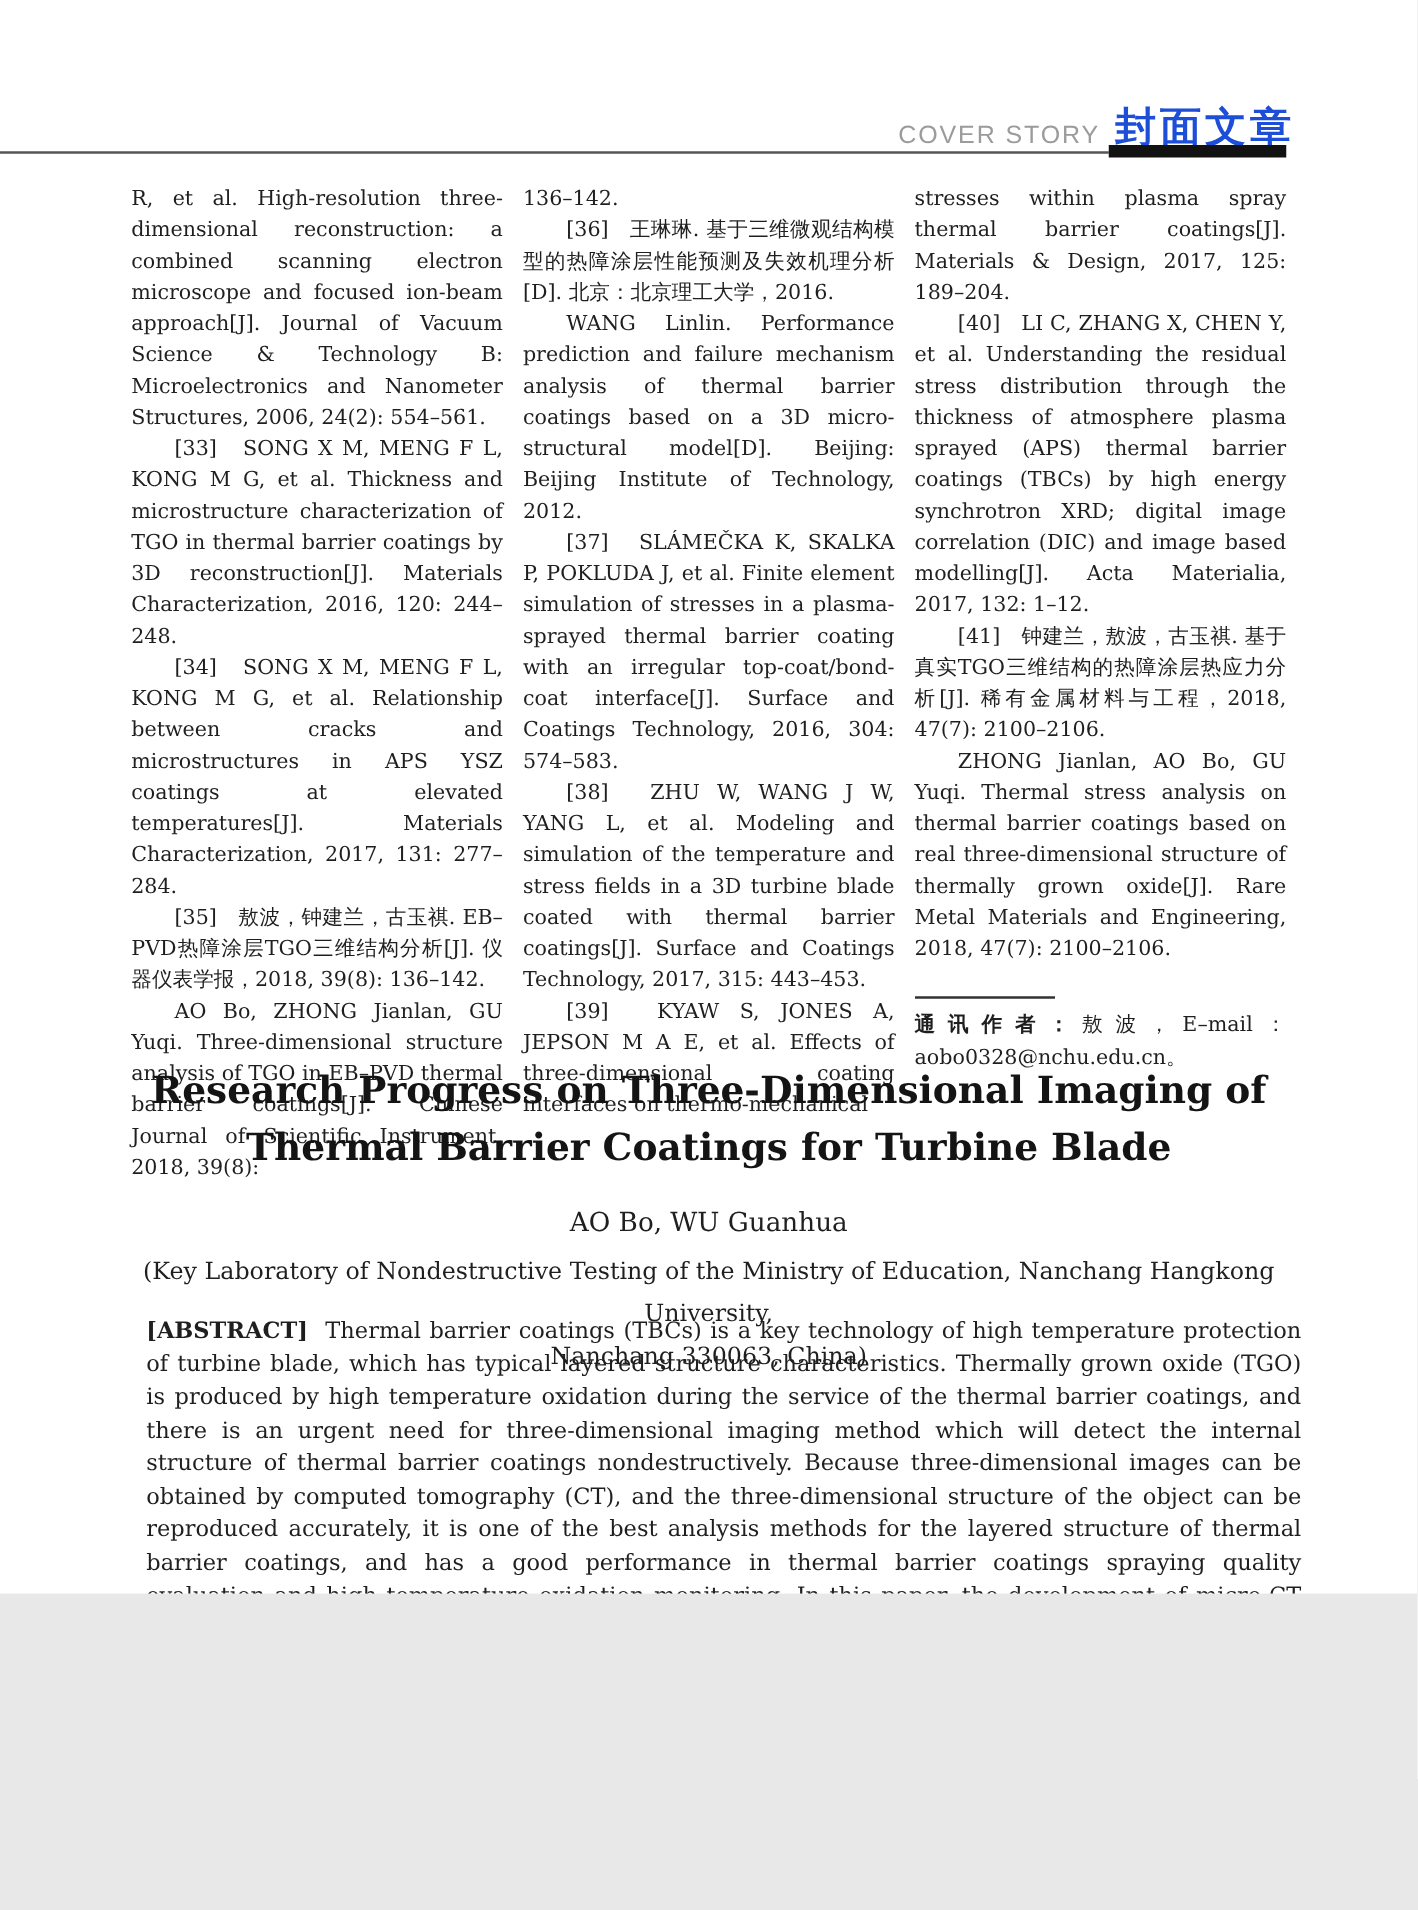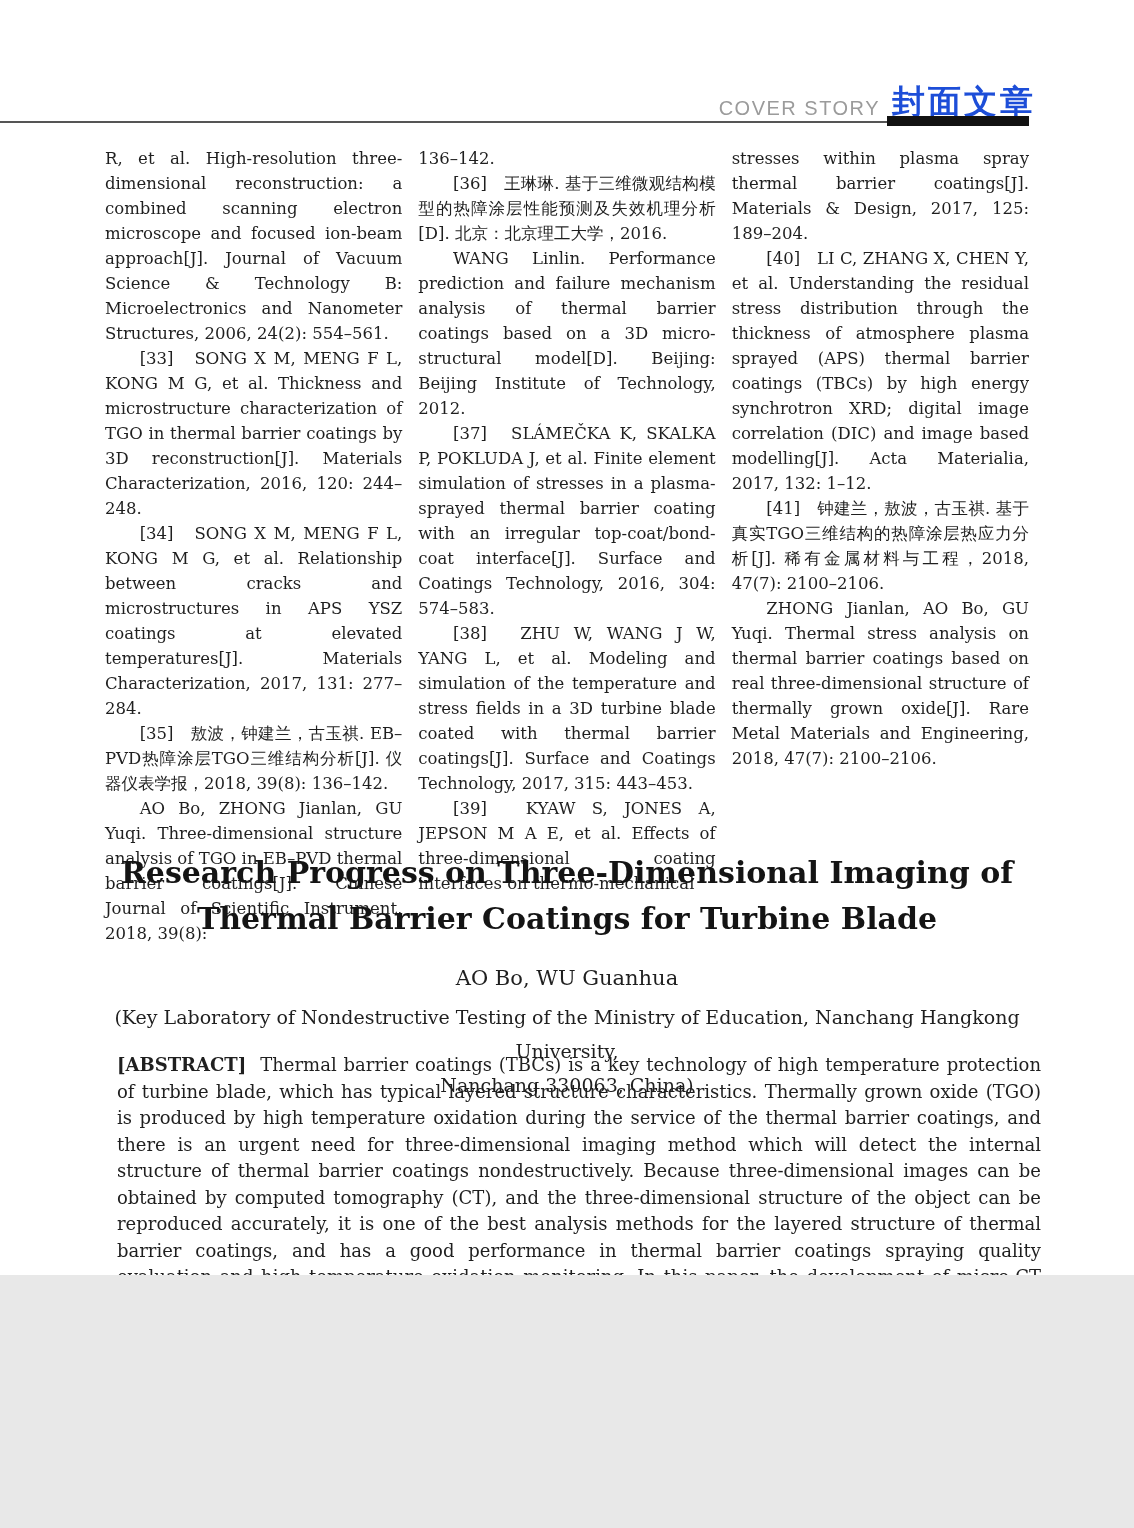--- a/index.html
+++ b/index.html
@@ -98,20 +98,24 @@
       <p class="ref ind">WANG Linlin. Performance prediction and failure mechanism analysis of thermal barrier coatings based on a 3D micro-structural model[D]. Beijing: Beijing Institute of Technology, 2012.</p>
       <p class="ref ind">[37]　SLÁMEČKA K, SKALKA P, POKLUDA J, et al. Finite element simulation of stresses in a plasma-sprayed thermal barrier coating with an irregular top-coat/bond-coat interface[J]. Surface and Coatings Technology, 2016, 304: 574–583.</p>
       <p class="ref ind">[38]　ZHU W, WANG J W, YANG L, et al. Modeling and simulation of the temperature and stress fields in a 3D turbine blade coated with thermal barrier coatings[J]. Surface and Coatings Technology, 2017, 315: 443–453.</p>
       <p class="ref ind">[39]　KYAW S, JONES A, JEPSON M A E, et al. Effects of three-dimensional coating interfaces on thermo-mechanical</p>
     </div>
     <div class="ref-col">
       <p class="ref">stresses within plasma spray thermal barrier coatings[J]. Materials &amp; Design, 2017, 125: 189–204.</p>
       <p class="ref ind">[40]　LI C, ZHANG X, CHEN Y, et al. Understanding the residual stress distribution through the thickness of atmosphere plasma sprayed (APS) thermal barrier coatings (TBCs) by high energy synchrotron XRD; digital image correlation (DIC) and image based modelling[J]. Acta Materialia, 2017, 132: 1–12.</p>
       <p class="ref ind">[41]　钟建兰，敖波，古玉祺. 基于真实TGO三维结构的热障涂层热应力分析[J]. 稀有金属材料与工程，2018, 47(7): 2100–2106.</p>
       <p class="ref ind">ZHONG Jianlan, AO Bo, GU Yuqi. Thermal stress analysis on thermal barrier coatings based on real three-dimensional structure of thermally grown oxide[J]. Rare Metal Materials and Engineering, 2018, 47(7): 2100–2106.</p>
+      <div class="footnote">
+        <div class="fn-rule"></div>
+        <p class="fn-text"><span class="fn-label">通讯作者：</span><span>敖波，E–mail：aobo0328@nchu.edu.cn。</span></p>
+      </div>
     </div>
   </section>
 
   <section class="article-head">
     <h1 class="title">Research Progress on Three-Dimensional Imaging of Thermal Barrier Coatings for Turbine Blade</h1>
     <div class="authors">AO Bo, WU Guanhua</div>
     <div class="affil">
       <div>(Key Laboratory of Nondestructive Testing of the Ministry of Education, Nanchang Hangkong University,</div>
       <div>Nanchang 330063, China)</div>
     </div>

